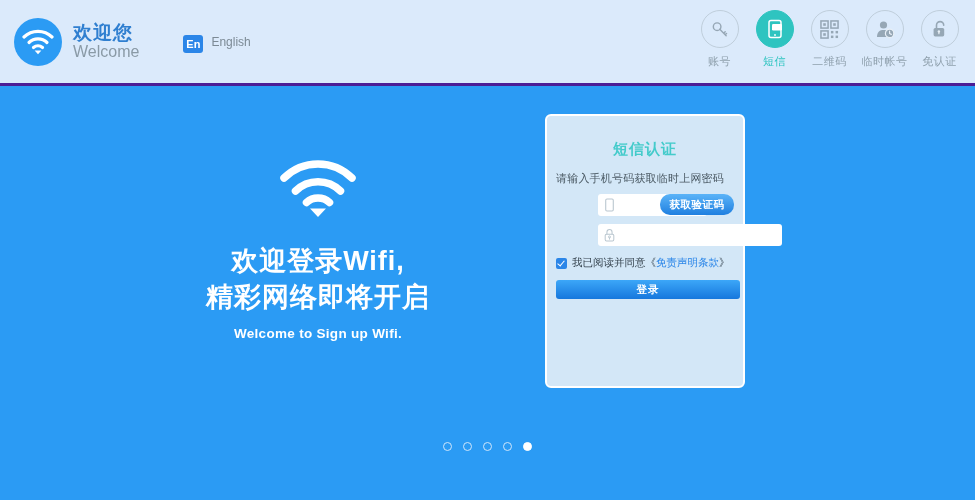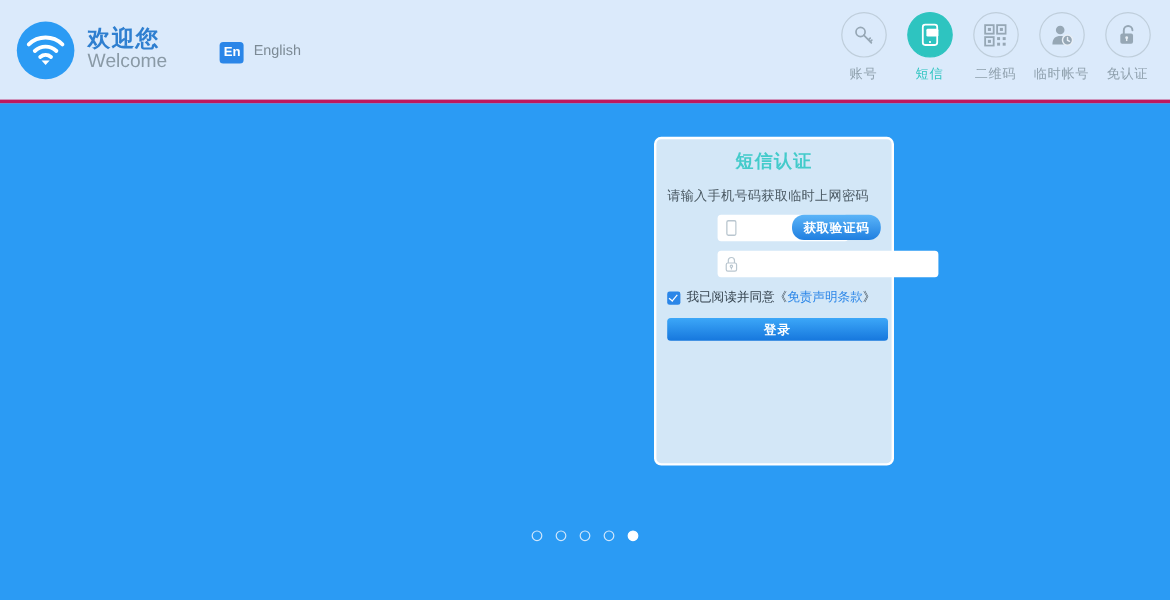--- a/index.html
+++ b/index.html
@@ -19,21 +19,21 @@
     height: 500px;
     background: #2b9bf4;
   }
 
   
   .header {
     position: relative;
     height: 86px;
     background: #dbeafb;
     box-sizing: border-box;
-    border-bottom: 3px solid #be185d;
+    border-bottom: 3px solid #4c1d95;
     display: flex;
     align-items: center;
   }
   .brand {
     display: flex;
     align-items: center;
     margin-left: 14px;
   }
   .brand-logo {
     width: 48px;
@@ -169,21 +169,21 @@
   .card {
     position: absolute;
     left: 545px;
     top: 114px;
     width: 200px;
     height: 274px;
     background: #d3e7f7;
     border: 2px solid #ffffff;
     border-radius: 6px;
     box-sizing: border-box;
-    padding: 0 9px;
+    padding: 15px 9px;
   }
   .card-title {
     text-align: center;
     color: #44cbcb;
     font-size: 15px;
     font-weight: bold;
     letter-spacing: 1px;
     margin-top: 9px;
   }
   .card-hint {
@@ -390,20 +390,35 @@
             <circle cx="7.9" cy="11.4" r="1.2" fill="#e8eff6"></circle>
             <rect x="7.3" y="11.6" width="1.2" height="2.6" fill="#e8eff6"></rect>
           </svg>
         </div>
         <div class="tab-label">免认证</div>
       </div>
 
     </div>
   </div>
 
+  <div class="hero">
+    <div class="hero-wifi">
+      <svg width="76" height="58" viewBox="0 0 76 58">
+        <path d="M4 18 A48 48 0 0 1 72 18" fill="none" stroke="#ffffff" stroke-width="7.5" stroke-linecap="round"></path>
+        <path d="M15.5 31 A32 32 0 0 1 60.5 31" fill="none" stroke="#ffffff" stroke-width="7.5" stroke-linecap="round"></path>
+        <path d="M26.5 42.5 A17 17 0 0 1 49.5 42.5" fill="none" stroke="#ffffff" stroke-width="7.5" stroke-linecap="round"></path>
+        <path d="M38 57 L30 48.5 L46 48.5 Z" fill="#ffffff"></path>
+      </svg>
+    </div>
+    <div class="hero-cn">
+      <div>欢迎登录Wifi,</div>
+      <div>精彩网络即将开启</div>
+    </div>
+    <div class="hero-en">Welcome to Sign up Wifi.</div>
+  </div>
 
   <div class="dots">
     <span class="dot"></span>
     <span class="dot"></span>
     <span class="dot"></span>
     <span class="dot"></span>
     <span class="dot active"></span>
   </div>
 
   <div class="card">

